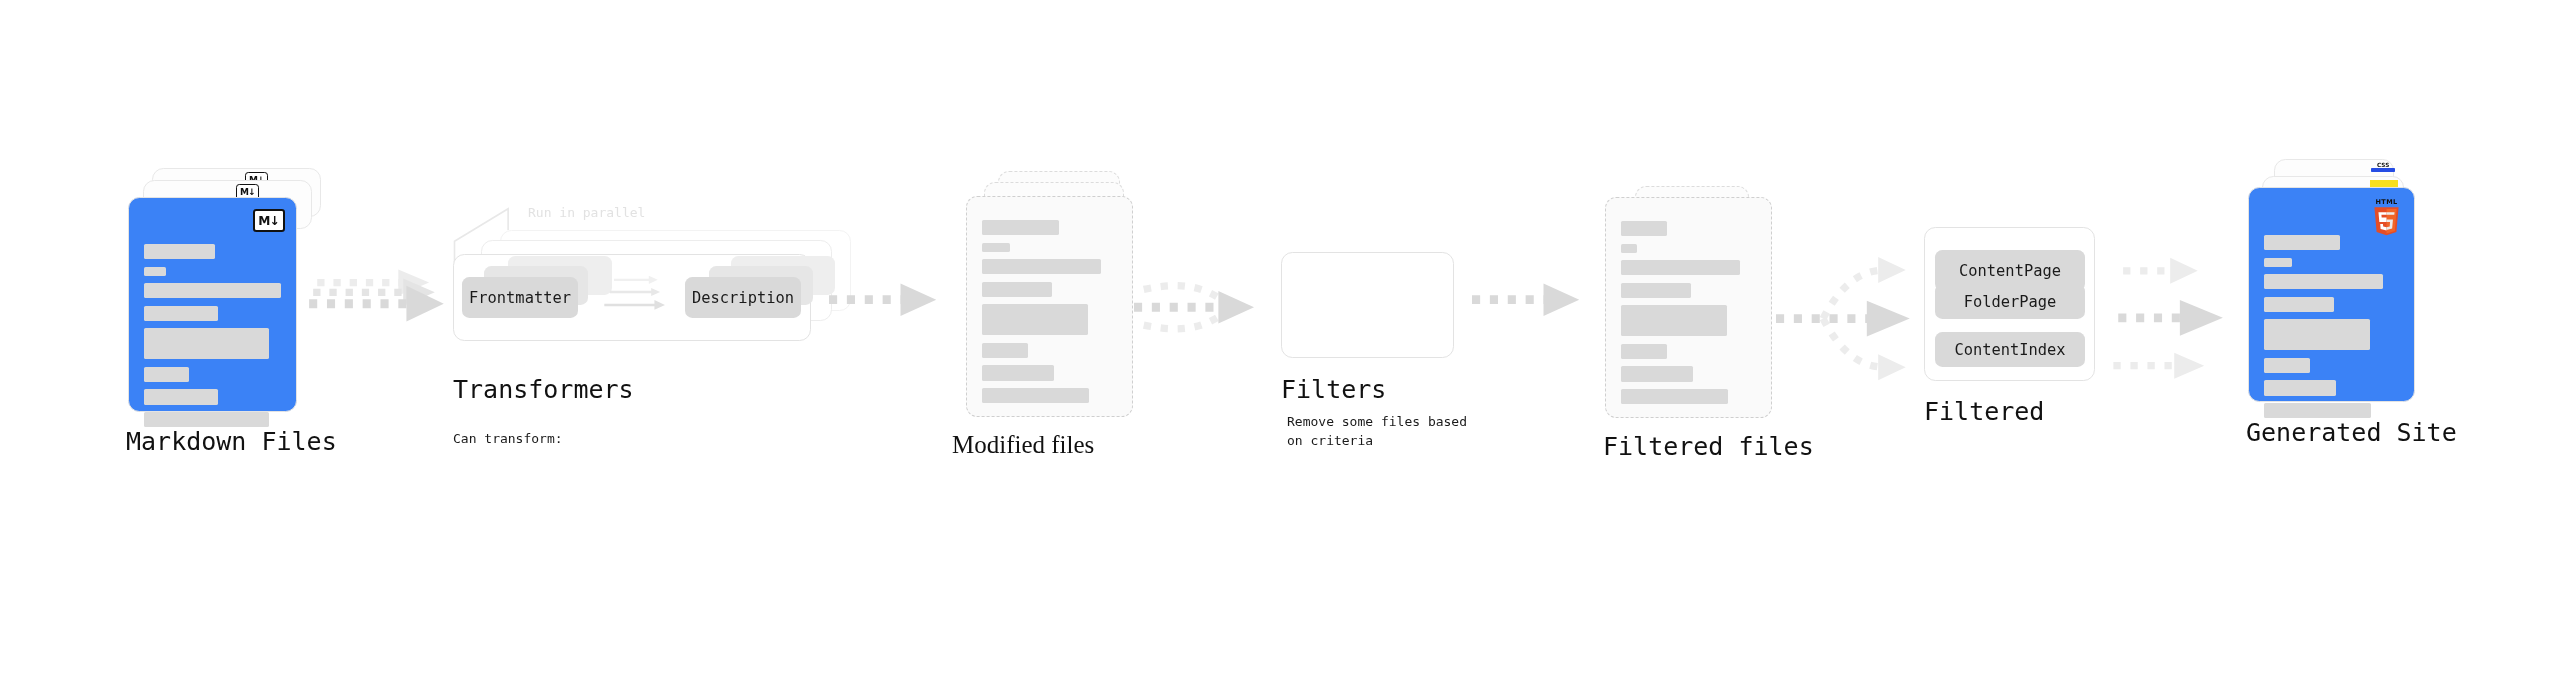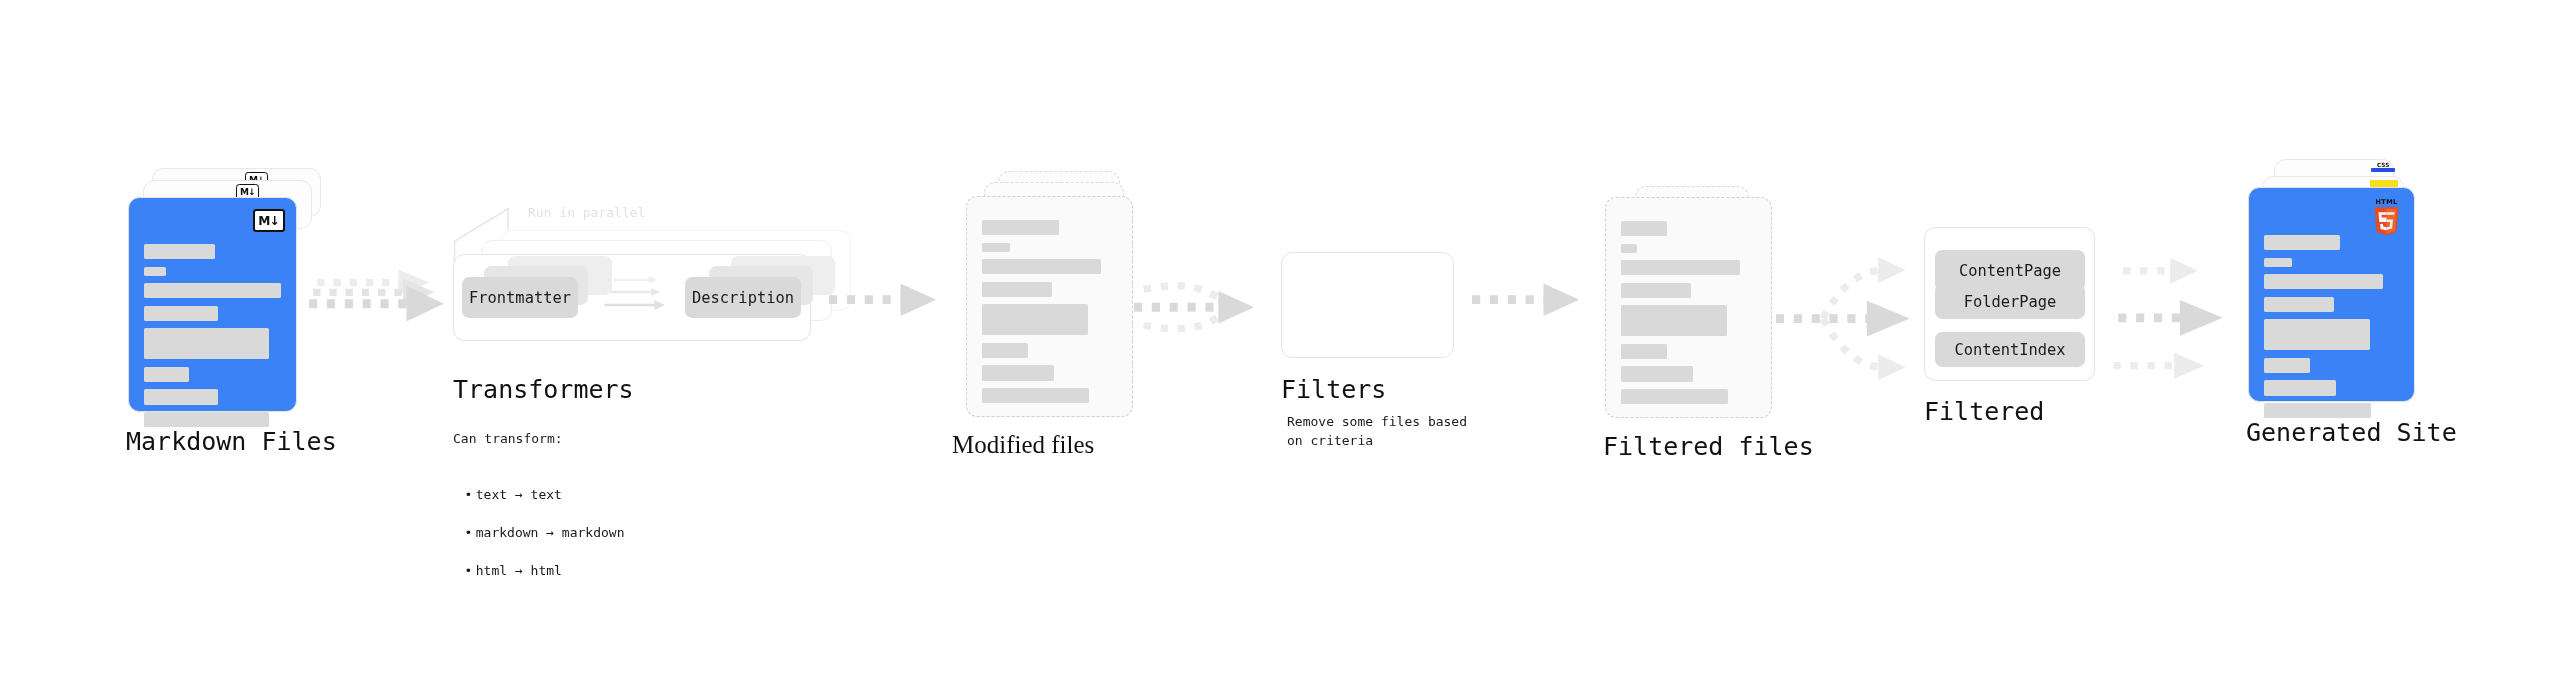--- a/index.html
+++ b/index.html
@@ -185,25 +185,20 @@
     <polygon points="50,32 63,38 50,44" fill="#e0e0e0"></polygon>
   </svg>
 
   <div class="chip ghost2" style="left:731px;top:256px;width:104px;height:39px;"></div>
   <div class="chip ghost1" style="left:709px;top:266px;width:104px;height:39px;"></div>
   <div class="chip" style="left:685px;top:277px;width:116px;height:41px;">Description</div>
 
   <div class="title" style="left:453px;top:375px;">Transformers</div>
   <div class="caption" style="left:453px;top:411px;width:244px;">
     <div>Can transform:</div>
-    <ul>
-      <li>text → text</li>
-      <li>markdown → markdown</li>
-      <li>html → html</li>
-    </ul>
   </div>
 
   <svg style="left:829px;top:280px;width:130px;height:49px;" viewBox="0 0 160 60" width="130" height="49">
     <g stroke="#d9d9d9" stroke-width="11" stroke-dasharray="10 12" fill="none">
       <line x1="0" y1="24" x2="98" y2="24"></line>
     </g>
     <polygon points="88,4 132,24 88,44" fill="#d9d9d9"></polygon>
   </svg>
 
   <div class="ghost dashed" style="left:998px;top:171px;width:122px;height:41px;"></div>

